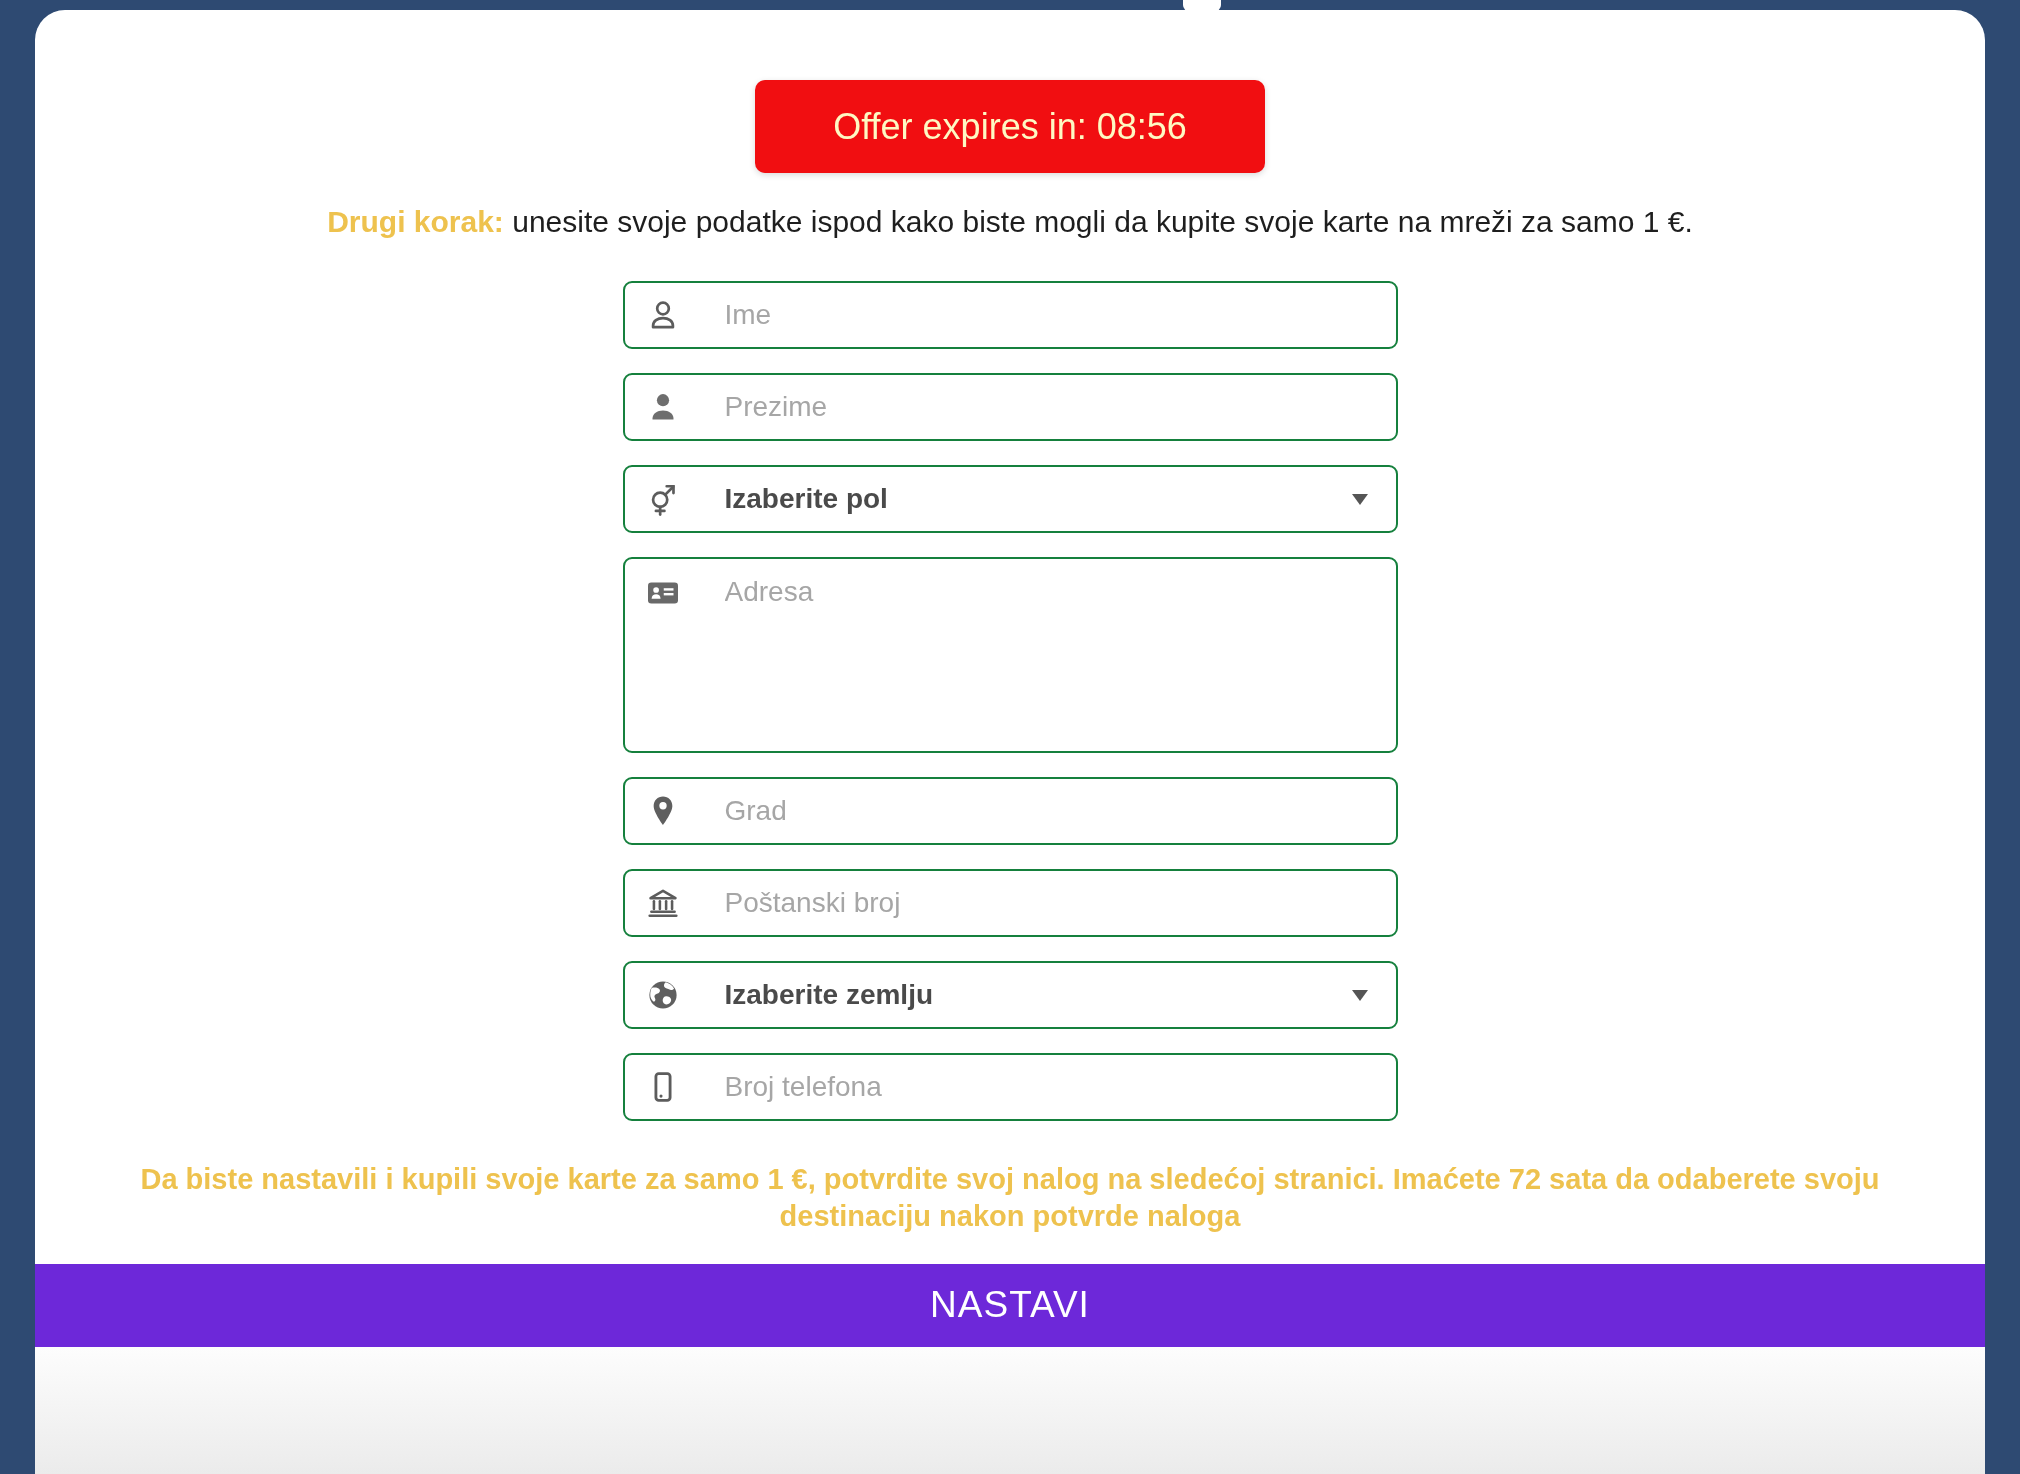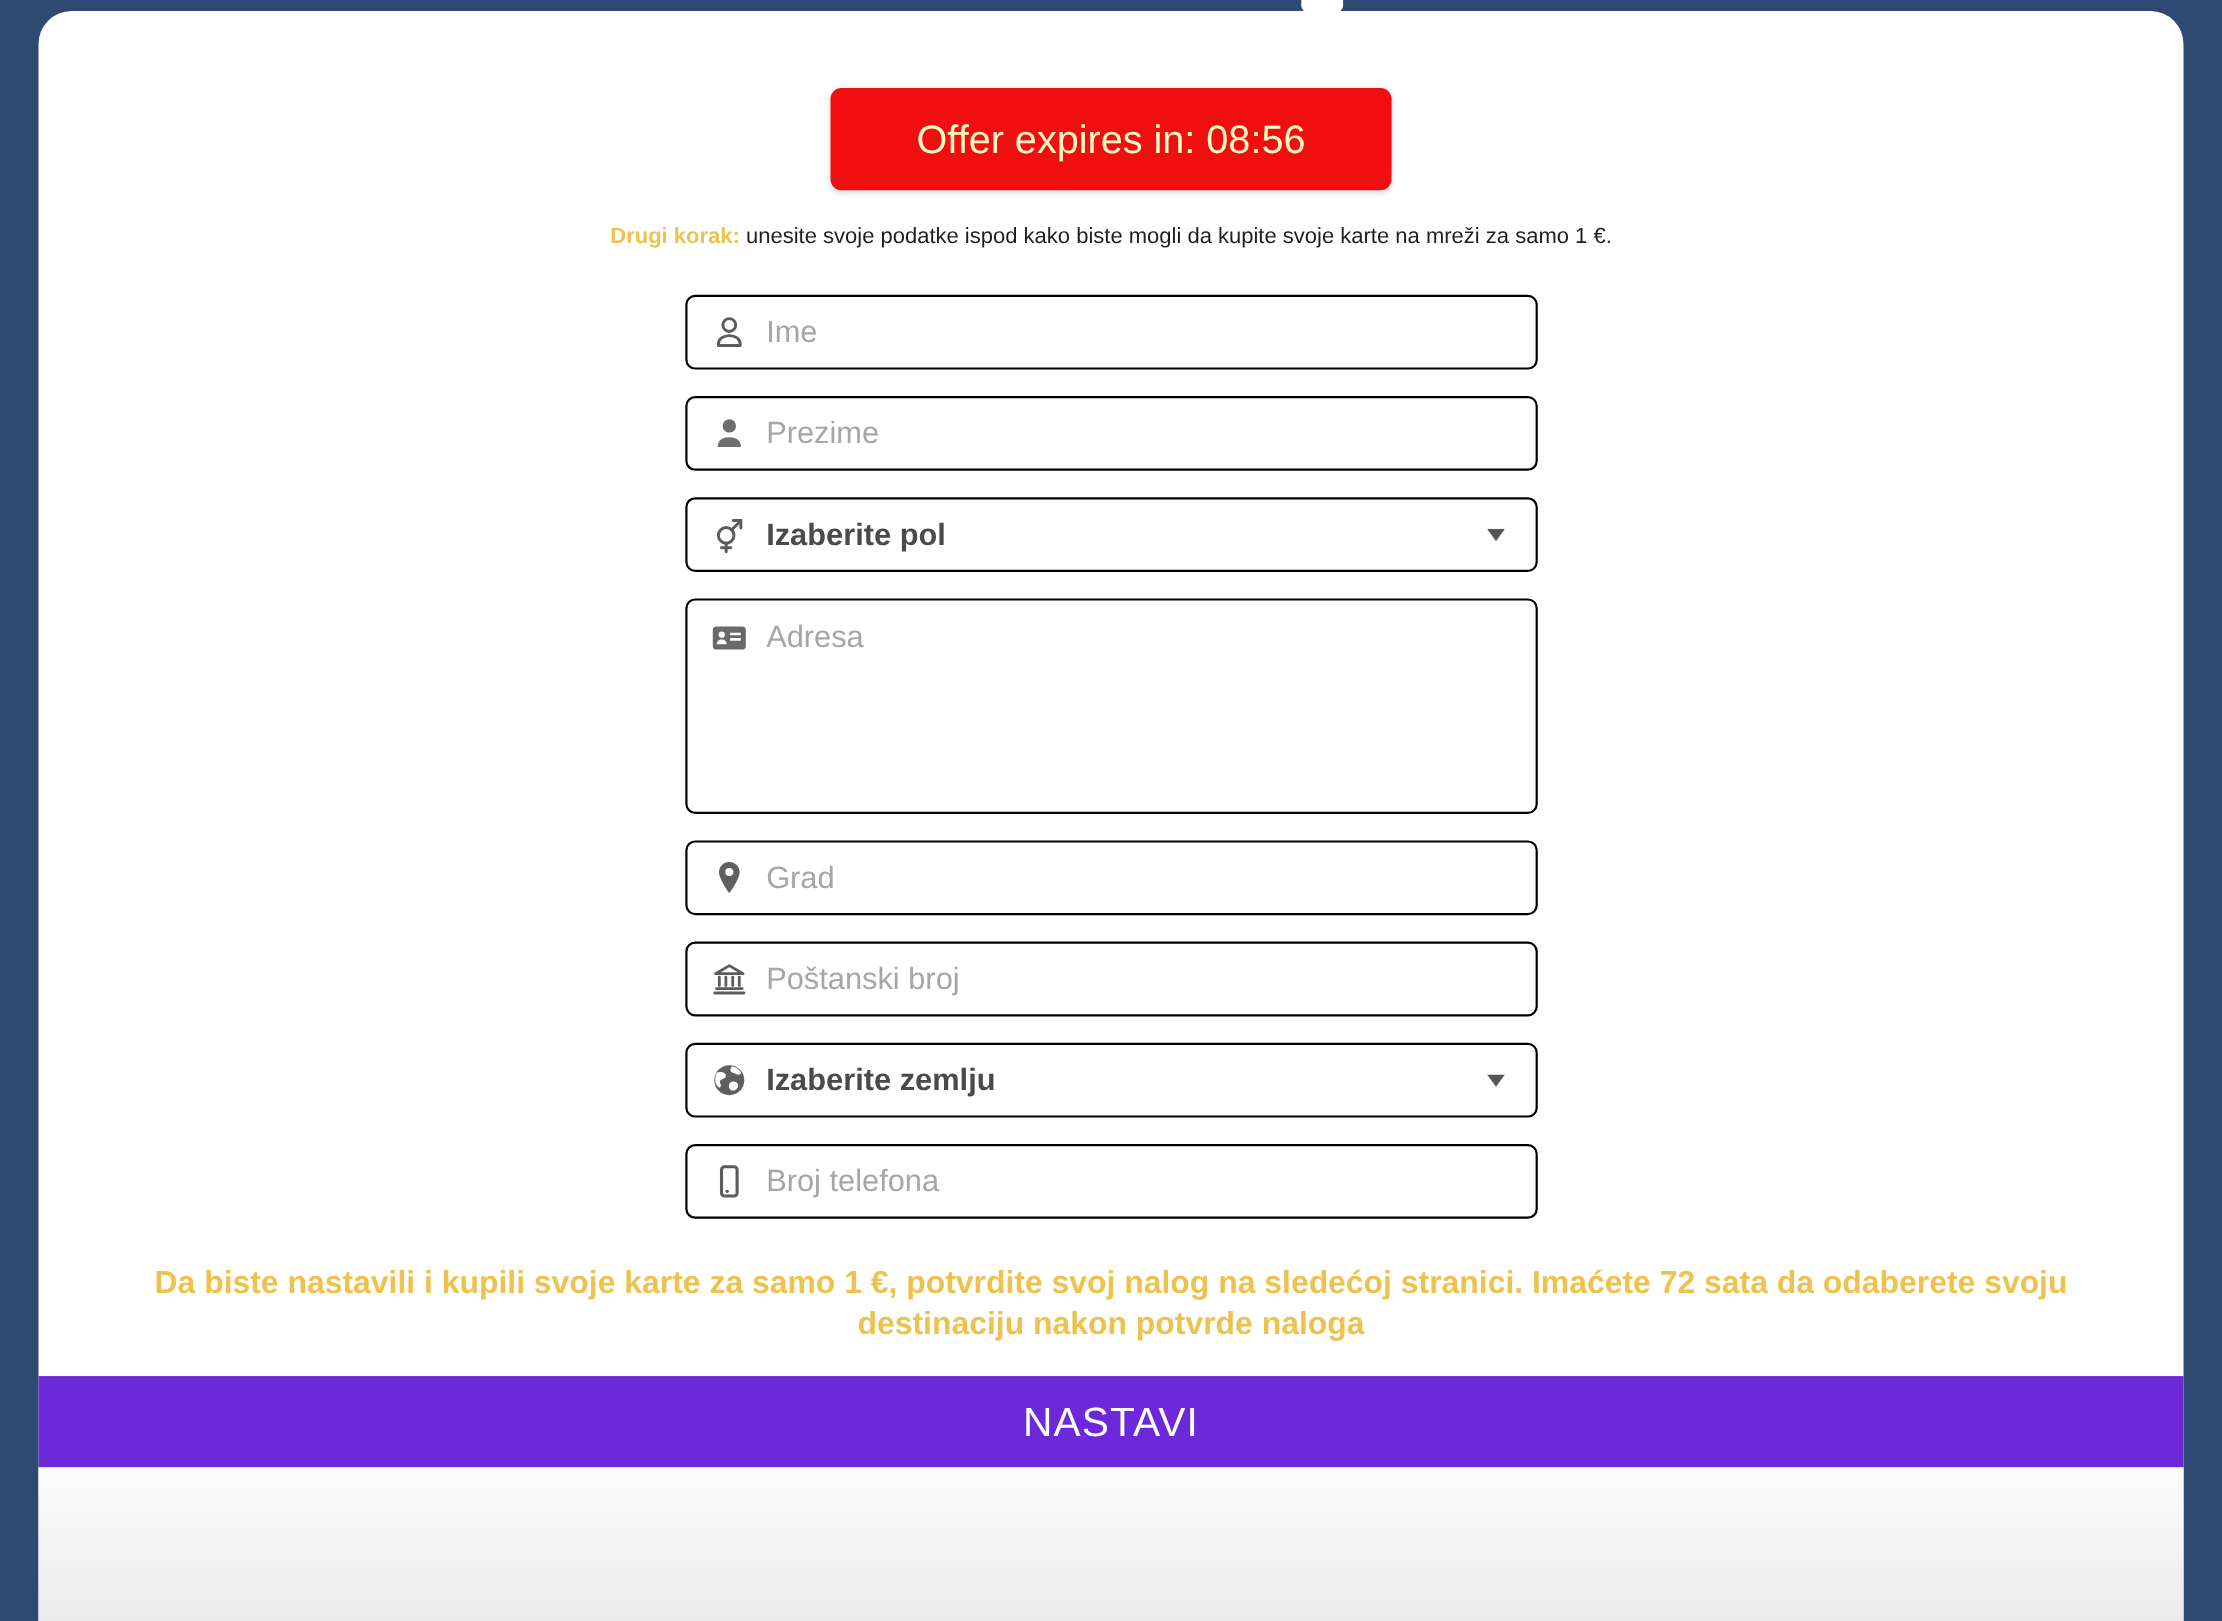--- a/index.html
+++ b/index.html
@@ -14,28 +14,28 @@
     background:#ffffff;border-radius:30px 30px 0 0;
     display:flex;flex-direction:column;align-items:center;
   }
   .banner{
     margin-top:70px;width:510px;height:93px;background:#f10e11;border-radius:10px;
     display:flex;align-items:center;justify-content:center;
     box-shadow:0 2px 6px rgba(0,0,0,.15);
   }
   .banner span{color:#fef9c3;font-size:36px;}
   .headline{
-    margin:30px 0 0 0;font-size:20px;color:#1e1e1e;text-align:center;max-width:1500px;line-height:1.25;
+    margin:30px 0 0 0;font-size:30px;color:#1e1e1e;text-align:center;max-width:1500px;line-height:1.25;
   }
   .headline .gold{color:#eec24e;font-weight:bold;}
   .form{margin-top:40px;width:775px;display:flex;flex-direction:column;}
   .field{
     position:relative;box-sizing:border-box;width:775px;height:68px;margin-bottom:24px;
-    border:2px solid #000000;border-radius:9px;background:#ffffff;
-    display:flex;align-items:center;padding:0 20px;
+    border:2px solid #15803d;border-radius:9px;background:#ffffff;
+    display:flex;align-items:center;padding:0 20px;gap:28px;
   }
   .field.tall{height:196px;align-items:flex-start;padding-top:16px;}
   .field .icon{width:36px;height:36px;flex:0 0 36px;margin-right:16px;display:flex;align-items:center;justify-content:center;}
   .field input,.field textarea{
     border:none;outline:none;flex:1;font-size:28px;color:#333;background:transparent;
     font-family:"Liberation Sans", sans-serif;padding:0;resize:none;
   }
   .field textarea{height:160px;line-height:1.2;}
   .field input::placeholder,.field textarea::placeholder{color:#a6a6a6;opacity:1;}
   .selectbox{cursor:pointer;font-weight:bold;}

